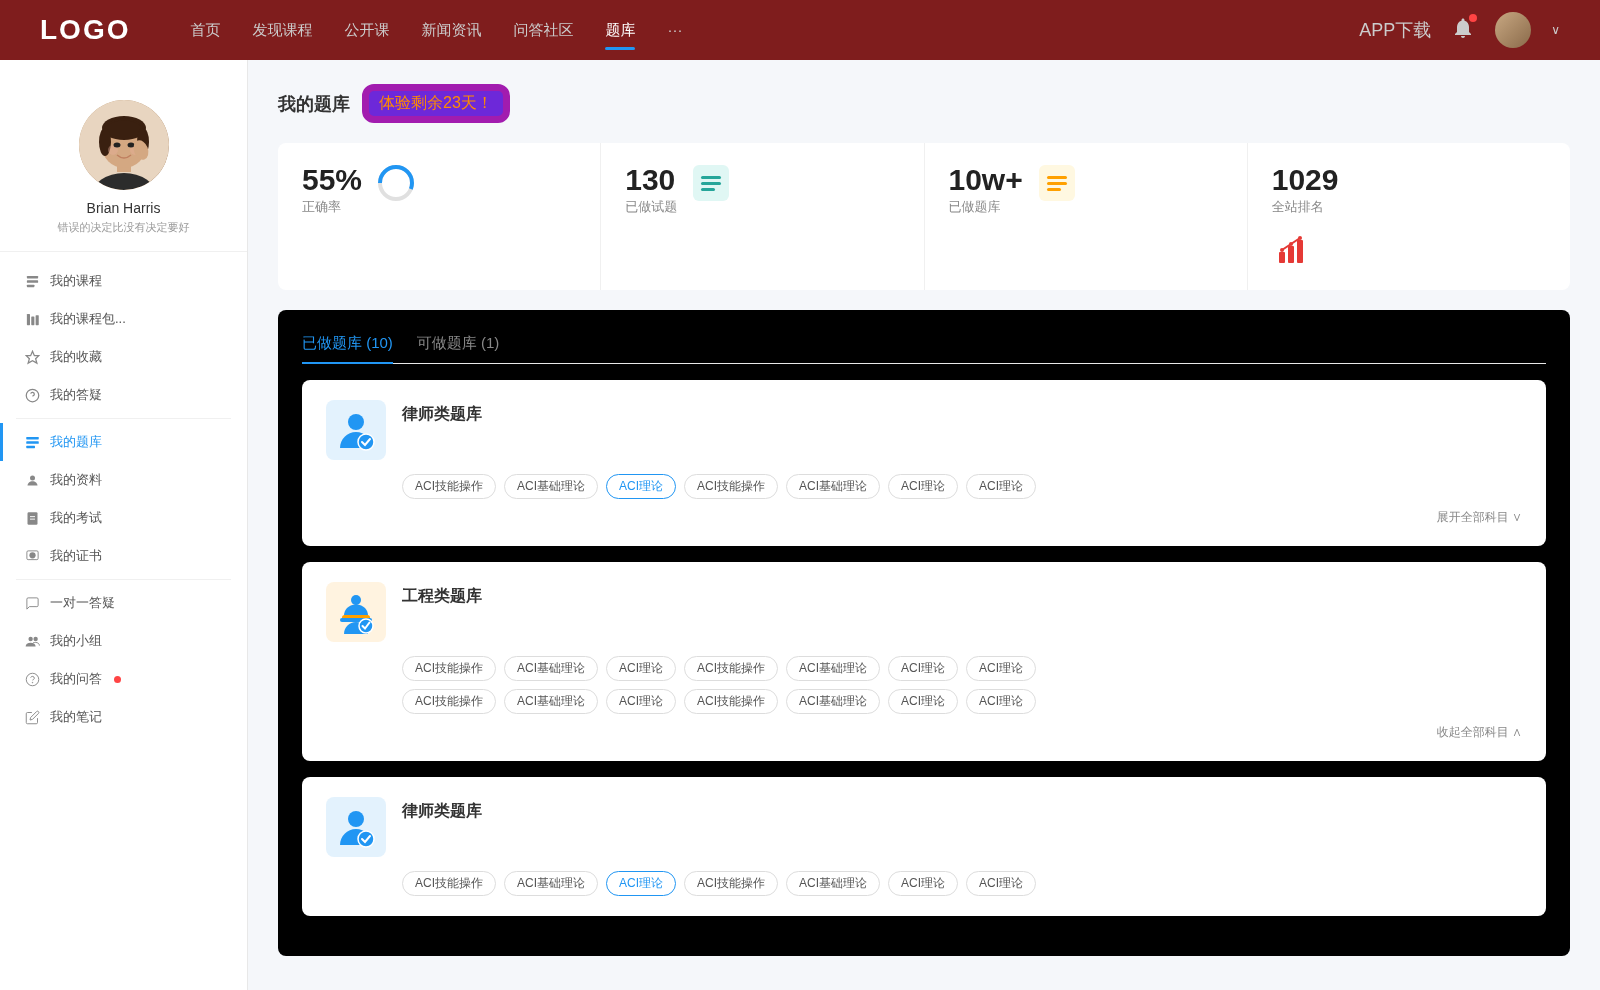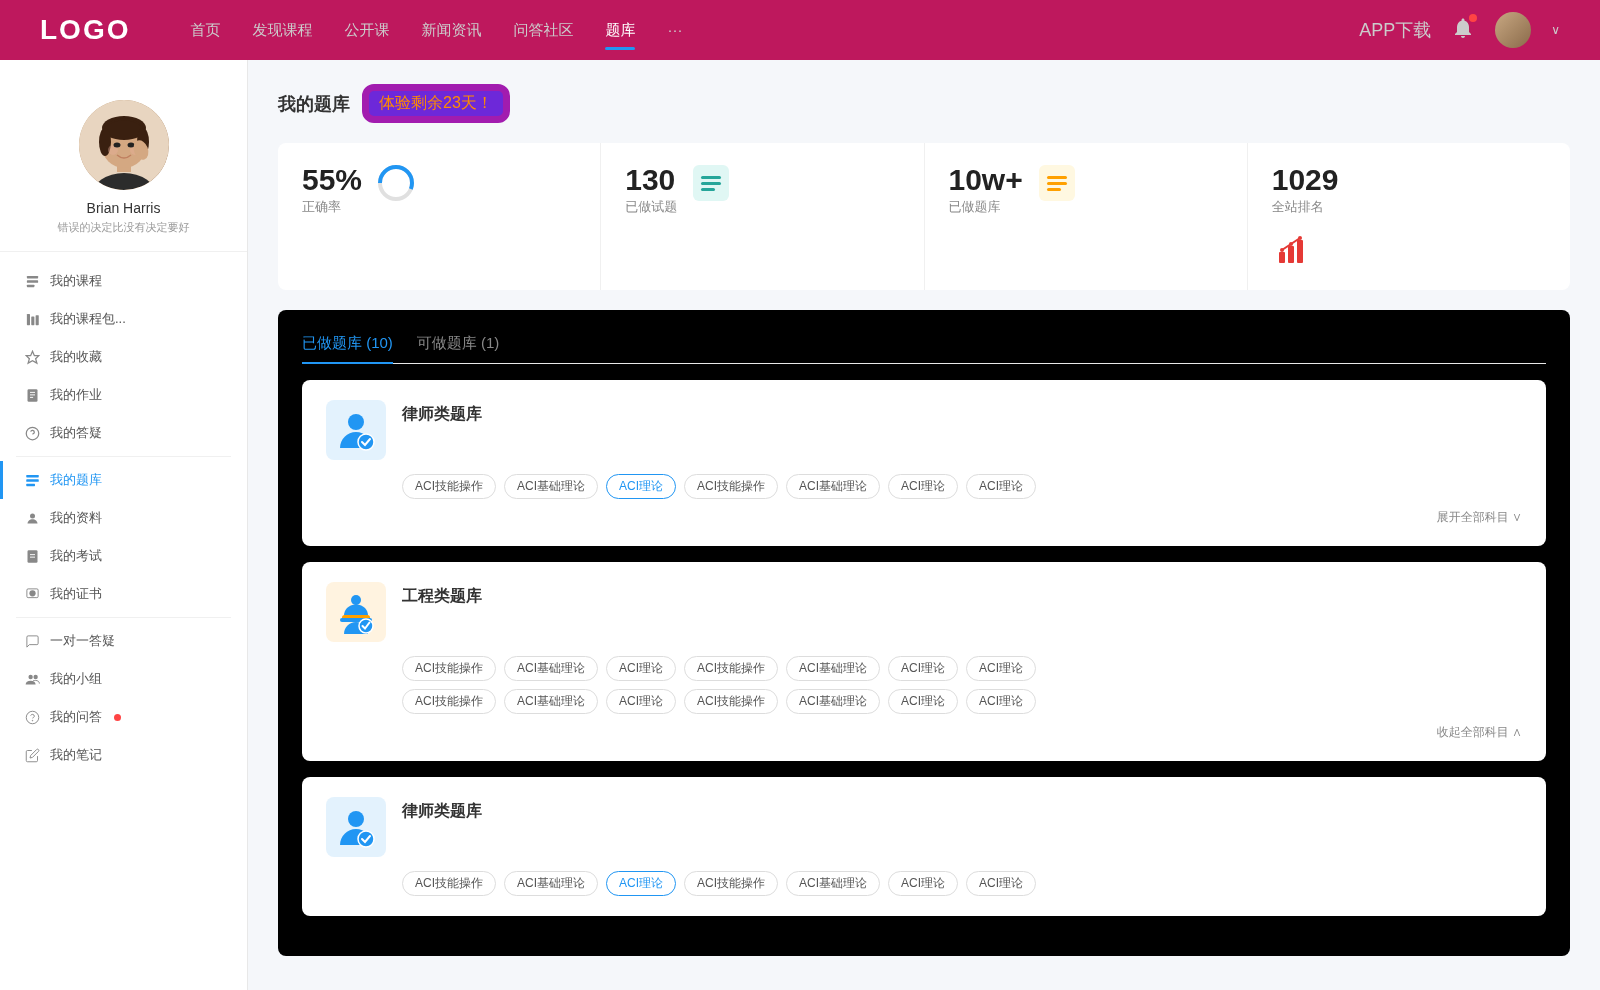--- a/index.html
+++ b/index.html
@@ -1,20 +1,20 @@
 <!DOCTYPE html>
 <html><head>
   <meta charset="utf-8">
   <style>
     * { box-sizing: border-box; margin: 0; padding: 0; }
     body { font-family: -apple-system, BlinkMacSystemFont, 'PingFang SC', 'Microsoft YaHei', sans-serif; background: #f0f2f5; color: #333; }
 
     
     .navbar {
-      background: #be185d;
+      background: #7f1d1d;
       height: 60px;
       display: flex;
       align-items: center;
       padding: 0 40px;
       position: relative;
     }
     .navbar-logo {
       color: #fff;
       font-size: 28px;
       font-weight: bold;
@@ -437,31 +437,20 @@
       <div class="sidebar-menu-item">
         <span class="sidebar-icon">
           <svg width="15" height="15" viewBox="0 0 24 24" fill="none" stroke="#888" stroke-width="2">
               <polygon points="12,2 15,9 22,9 17,14 19,21 12,17 5,21 7,14 2,9 9,9"></polygon>
             </svg>
         </span>
         <span>我的收藏</span>
       </div>
       <div class="sidebar-menu-item">
         <span class="sidebar-icon">
-          <svg width="15" height="15" viewBox="0 0 24 24" fill="#888">
-              <rect x="4" y="2" width="16" height="20" rx="2" ry="2"></rect>
-              <line x1="8" y1="7" x2="16" y2="7" stroke="#fff" stroke-width="1.5"></line>
-              <line x1="8" y1="11" x2="16" y2="11" stroke="#fff" stroke-width="1.5"></line>
-              <line x1="8" y1="15" x2="13" y2="15" stroke="#fff" stroke-width="1.5"></line>
-            </svg>
-        </span>
-        <span>我的作业</span>
-      </div>
-      <div class="sidebar-menu-item">
-        <span class="sidebar-icon">
           <svg width="15" height="15" viewBox="0 0 24 24" fill="none" stroke="#888" stroke-width="2">
               <circle cx="12" cy="12" r="10"></circle>
               <path d="M9.09 9a3 3 0 0 1 5.83 1c0 2-3 3-3 3"></path>
               <line x1="12" y1="17" x2="12.01" y2="17" stroke-width="3"></line>
             </svg>
         </span>
         <span>我的答疑</span>
       </div>
       <div class="sidebar-divider"></div>
       <div class="sidebar-menu-item active">

